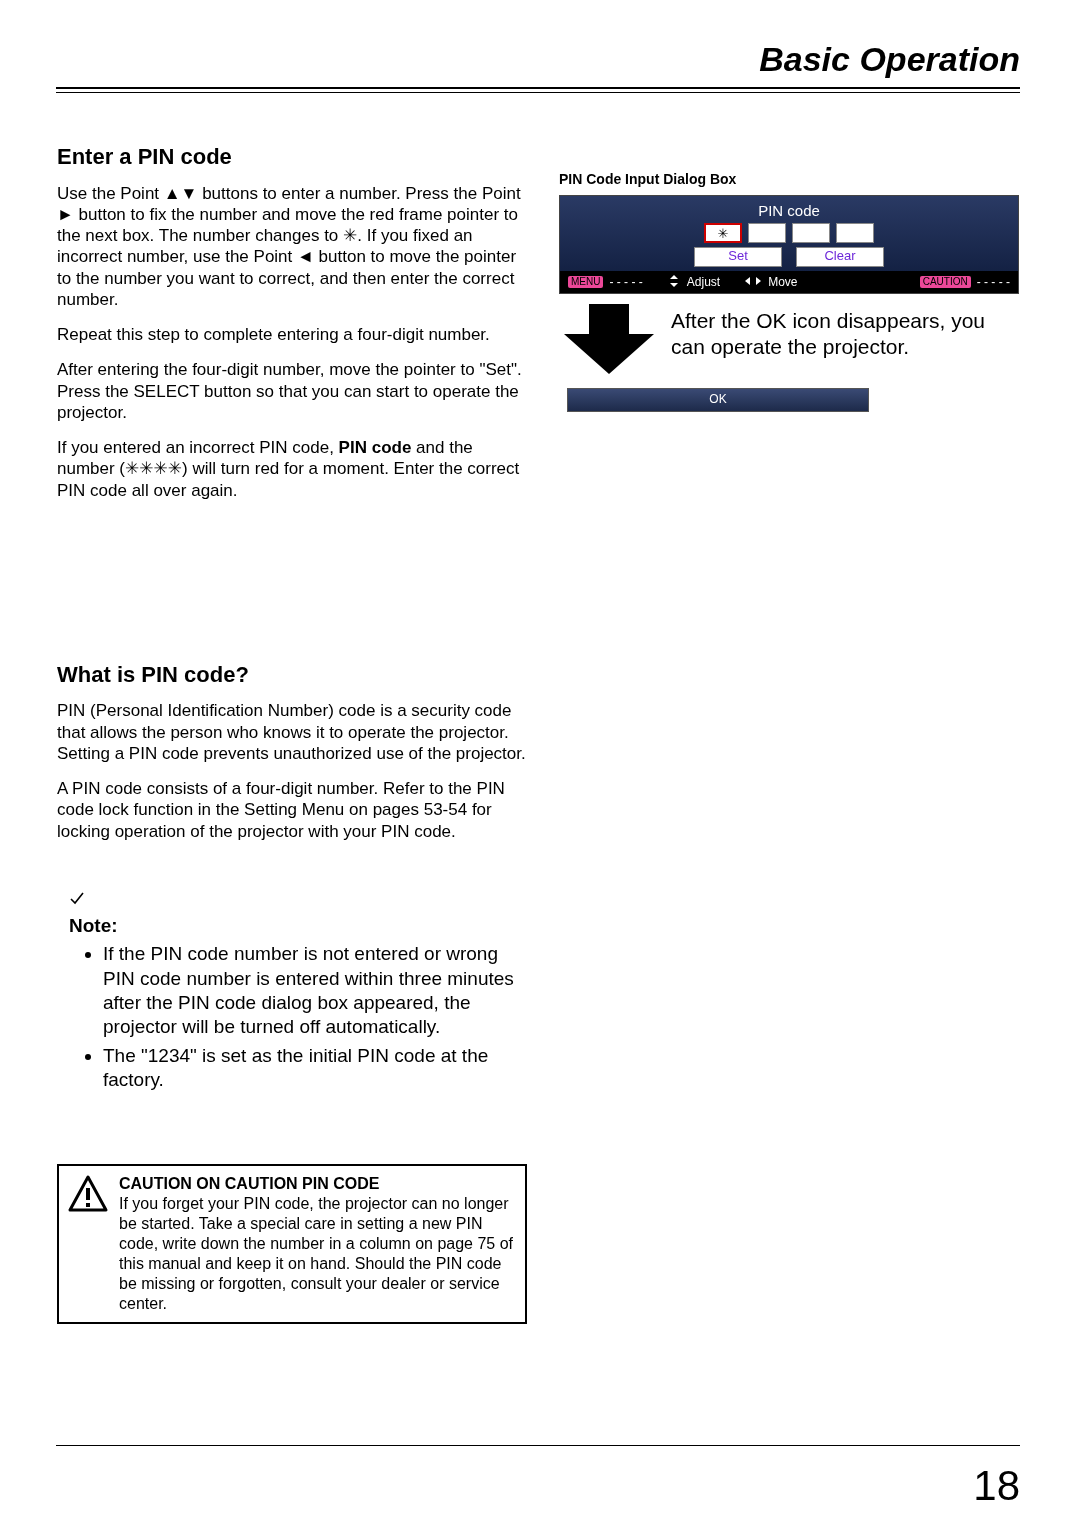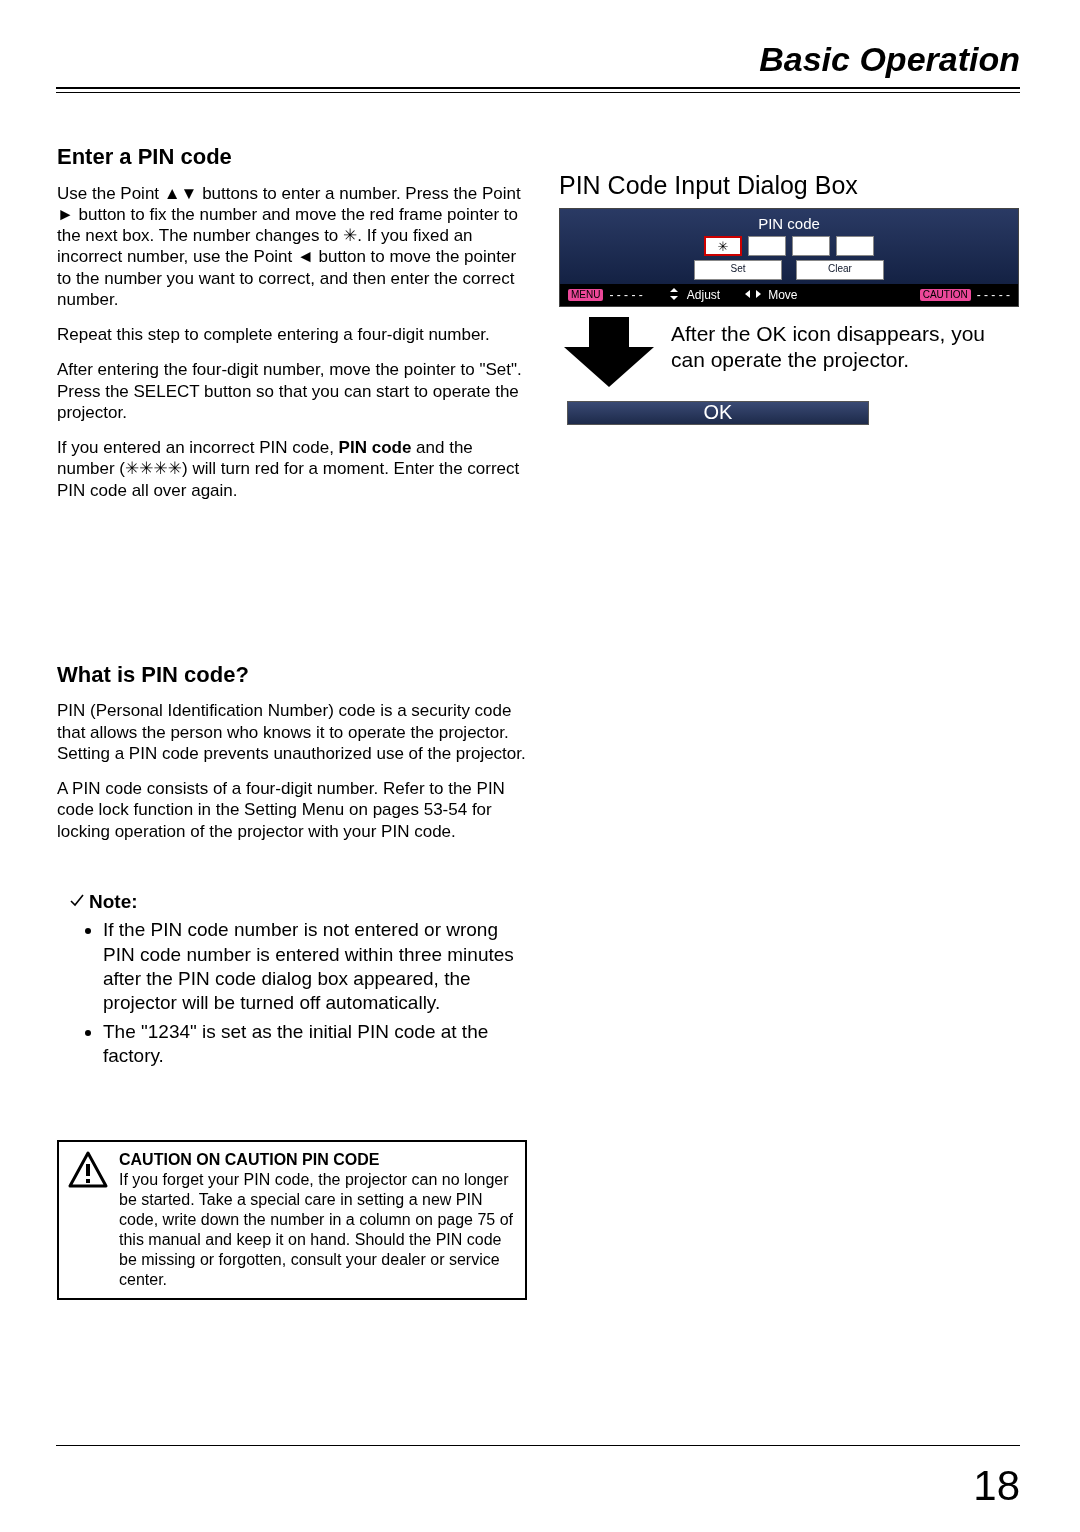--- a/index.html
+++ b/index.html
@@ -52,74 +52,74 @@
 
   .note-block { margin-top: 48px; margin-left: 12px; }
   .note-label { font-size: 19px; font-weight: bold; line-height: 1.3; }
   .note-list {
     margin: 4px 0 0 0;
     padding-left: 34px;
     font-size: 19px;
     line-height: 1.28;
   }
   .note-list li { margin-bottom: 4px; }
-  .check-row { display: flex; align-items: baseline; gap: 4px; }
+  .check-row { display: flex; align-items: baseline; gap: 4px; flex-direction: column; }
 
   .caution-box {
     border: 2px solid #000;
     margin-top: 72px;
     padding: 8px 10px 8px 8px;
     display: flex;
     gap: 10px;
   }
   .caution-icon-wrap { flex: 0 0 42px; }
   .caution-text { font-size: 16px; line-height: 1.25; }
   .caution-title { font-weight: bold; }
 
-  .right-heading { font-size: 25px; font-weight: normal; margin: 28px 0 8px 0; }
+  .right-heading { font-size: 14px; font-weight: bold; margin: 28px 0 8px 0; }
 
   .dialog {
     width: 100%;
     border: 1px solid #444;
     background: linear-gradient(#2a3a64, #0d1a3a);
     box-sizing: border-box;
   }
   .dialog-inner { padding: 4px 6px 4px 6px; }
   .pin-title { text-align: center; color: #fff; font-size: 15px; padding: 2px 0 4px; }
   .pin-row { display: flex; justify-content: center; gap: 6px; }
   .pin-field {
     width: 36px; height: 18px; background: #fff; border: 1px solid #888;
     display: inline-flex; align-items: center; justify-content: center;
     font-size: 13px; color: #000;
   }
   .pin-field.active { border: 2px solid #c00; width: 34px; height: 16px; }
   .btn-row { display: flex; justify-content: center; gap: 14px; margin-top: 4px; }
   .pin-btn {
-    background: #fff; border: 1px solid #888; font-size: 10px; color: #0f172a;
+    background: #fff; border: 1px solid #888; font-size: 13px; color: #6d28d9;
     padding: 0 4px; min-width: 78px; height: 18px; line-height: 16px; text-align: center;
   }
 
   .hint-bar {
     background: #000; color: #fff; font-size: 12px; height: 22px;
     display: flex; align-items: center; gap: 24px; padding: 0 8px;
   }
   .hint-item { display: inline-flex; align-items: center; gap: 6px; }
   .chip {
     display: inline-block; background: #ec4899; color: #000; font-size: 10px;
     padding: 0 3px; border-radius: 2px; line-height: 12px;
   }
   .up-down { font-size: 12px; }
 
   .arrow-row { display: flex; gap: 12px; margin-top: 10px; align-items: flex-start; }
   .arrow-svg-wrap { flex: 0 0 100px; }
   .arrow-text { font-size: 21px; line-height: 1.25; padding-top: 4px; }
 
   .ok-bar {
     margin-top: 10px; width: 300px; height: 22px; background: linear-gradient(#3a4a74, #1d2a4a);
-    border: 1px solid #555; color: #fff; text-align: center; font-size: 20px; line-height: 20px;
+    border: 1px solid #555; color: #fff; text-align: center; font-size: 12px; line-height: 20px;
     margin-left: 8px;
   }
 
   .page-number {
     position: absolute;
     right: 60px;
     bottom: 22px;
     font-size: 42px;
     font-weight: 500;
   }

